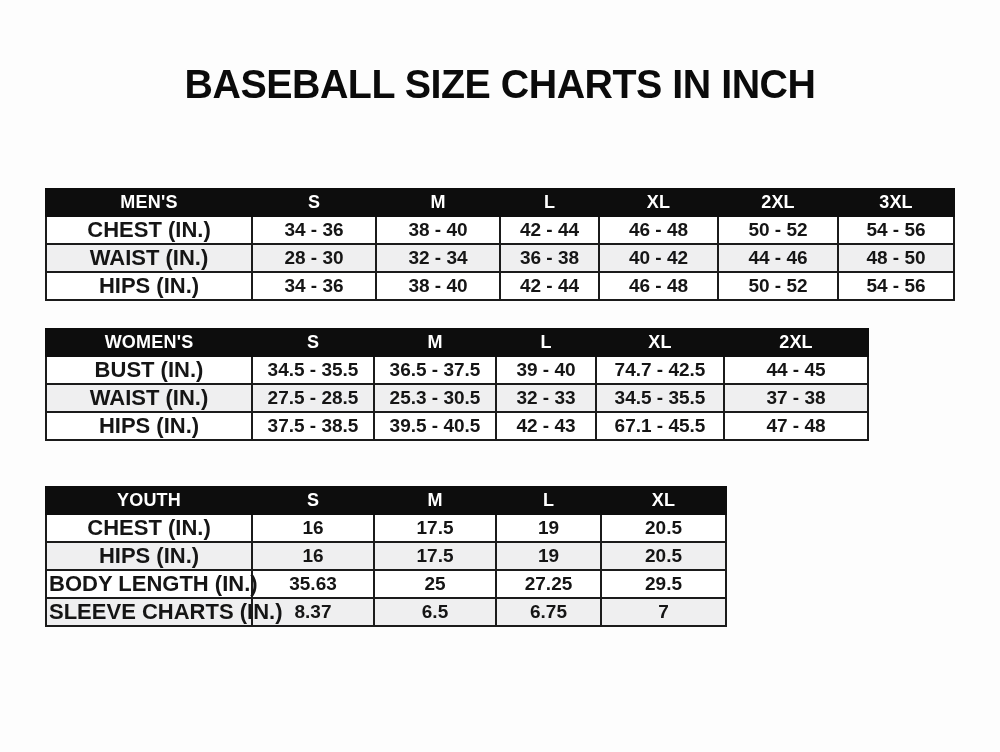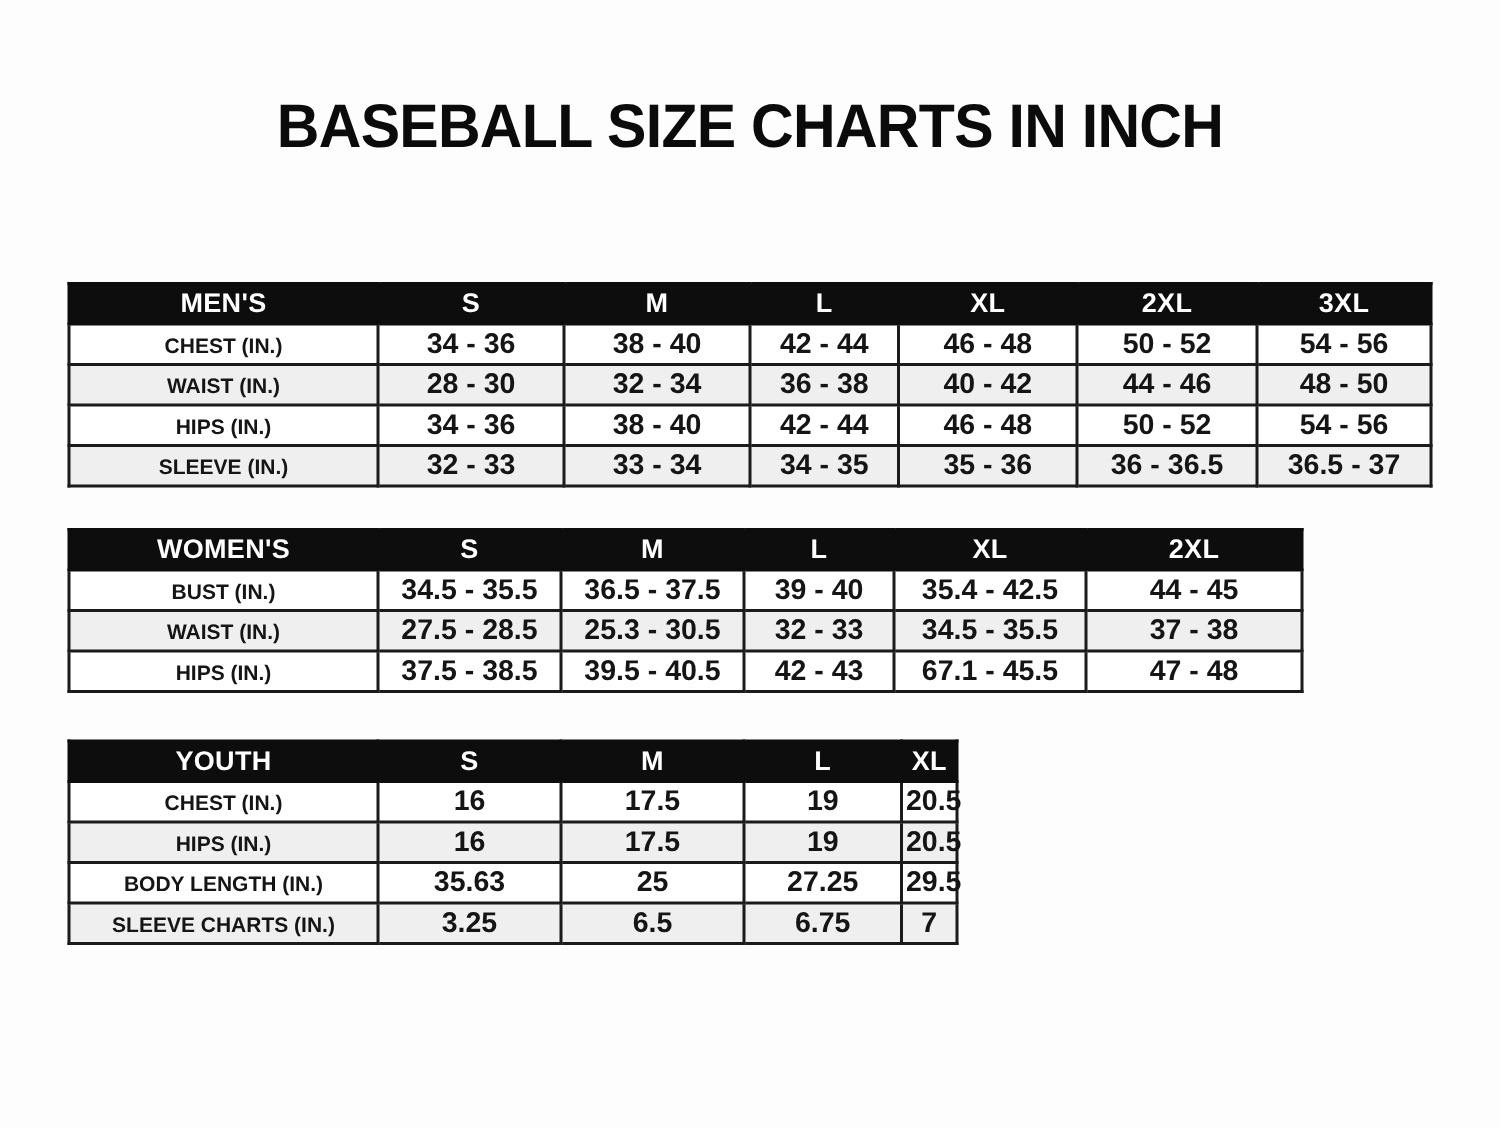--- a/index.html
+++ b/index.html
@@ -50,39 +50,39 @@
     border:2px solid var(--border);
     text-align:center;
     font-size:19px;
     font-weight:700;
     height:27px;
     color:var(--text);
     background:var(--row-bg);
     padding:0 2px;
     white-space:nowrap;
   }
-  table.size-table td.row-label{font-size:14px;}
+  table.size-table td.row-label{font-size:22px;}
   table.size-table tbody tr:nth-child(even) td{background:var(--row-alt);}
 
   .tbl-0{width:910px;margin-top:78px;}
   .tbl-0 th:nth-child(1){width:206px;}
   .tbl-0 th:nth-child(2){width:124px;}
   .tbl-0 th:nth-child(3){width:124px;}
   .tbl-0 th:nth-child(4){width:99px;}
   .tbl-0 th:nth-child(5){width:119px;}
   .tbl-0 th:nth-child(6){width:120px;}
 
   .tbl-1{width:824px;margin-top:27px;}
   .tbl-1 th:nth-child(1){width:206px;}
   .tbl-1 th:nth-child(2){width:122px;}
   .tbl-1 th:nth-child(3){width:122px;}
   .tbl-1 th:nth-child(4){width:100px;}
   .tbl-1 th:nth-child(5){width:128px;}
 
-  .tbl-2{width:594px;margin-top:31px;}
+  .tbl-2{width:682px;margin-top:45px;}
   .tbl-2 th:nth-child(1){width:206px;}
   .tbl-2 th:nth-child(2){width:122px;}
   .tbl-2 th:nth-child(3){width:122px;}
   .tbl-2 th:nth-child(4){width:105px;}
 </style>
 </head>
 <body>
 
 <h1 class="page-title">BASEBALL SIZE CHARTS IN INCH</h1>
 
@@ -119,49 +119,40 @@
       </tr>
       <tr>
         <td class="row-label">HIPS (IN.)</td>
         <td>34 - 36</td>
         <td>38 - 40</td>
         <td>42 - 44</td>
         <td>46 - 48</td>
         <td>50 - 52</td>
         <td>54 - 56</td>
       </tr>
-      <tr>
-        <td class="row-label">SLEEVE (IN.)</td>
-        <td>32 - 33</td>
-        <td>33 - 34</td>
-        <td>34 - 35</td>
-        <td>35 - 36</td>
-        <td>36 - 36.5</td>
-        <td>36.5 - 37</td>
-      </tr>
     </tbody>
   </table>
 <table class="size-table tbl-1">
     <thead>
       <tr>
         <th>WOMEN'S</th>
         <th>S</th>
         <th>M</th>
         <th>L</th>
         <th>XL</th>
         <th>2XL</th>
       </tr>
     </thead>
     <tbody>
       <tr>
         <td class="row-label">BUST (IN.)</td>
         <td>34.5 - 35.5</td>
         <td>36.5 - 37.5</td>
         <td>39 - 40</td>
-        <td>35.4 - 42.5</td>
+        <td>74.7 - 42.5</td>
         <td>44 - 45</td>
       </tr>
       <tr>
         <td class="row-label">WAIST (IN.)</td>
         <td>27.5 - 28.5</td>
         <td>25.3 - 30.5</td>
         <td>32 - 33</td>
         <td>34.5 - 35.5</td>
         <td>37 - 38</td>
       </tr>
@@ -202,19 +193,19 @@
       </tr>
       <tr>
         <td class="row-label">BODY LENGTH (IN.)</td>
         <td>35.63</td>
         <td>25</td>
         <td>27.25</td>
         <td>29.5</td>
       </tr>
       <tr>
         <td class="row-label">SLEEVE CHARTS (IN.)</td>
-        <td>3.25</td>
+        <td>8.37</td>
         <td>6.5</td>
         <td>6.75</td>
         <td>7</td>
       </tr>
     </tbody>
   </table>
 
 </body></html>

